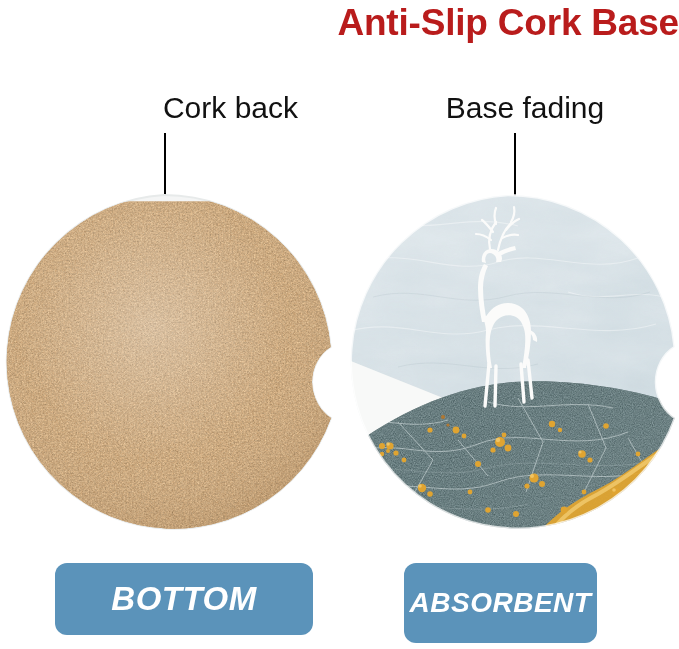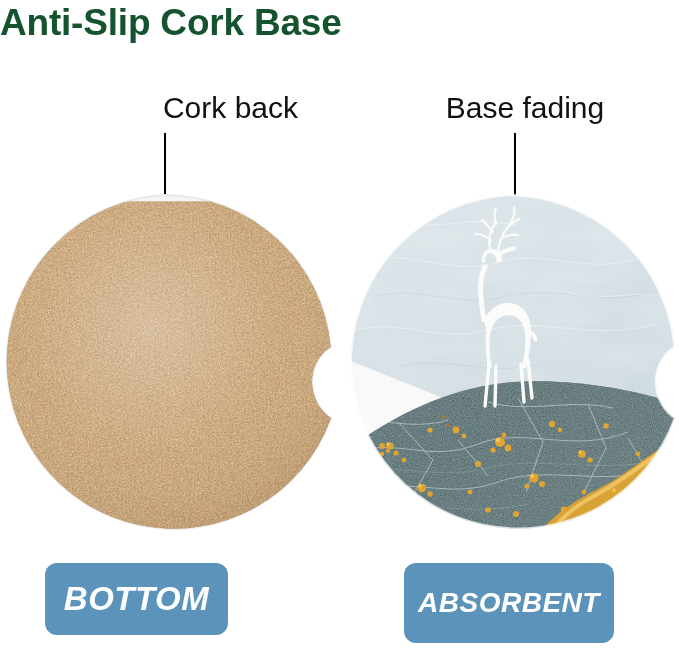--- a/index.html
+++ b/index.html
@@ -14,26 +14,26 @@
     overflow: hidden;
     font-family: "Liberation Sans", sans-serif;
   }
 
   
   #headline {
     position: absolute;
     left: 0;
     top: 2px;
     width: 679px;
-    text-align: left;
+    text-align: right;
     font-family: "Liberation Sans", sans-serif;
     font-weight: bold;
     font-size: 37px;
     letter-spacing: -0.2px;
-    color: #14532d;
+    color: #b91c1c;
     white-space: nowrap;
   }
 
   
   .callout-label {
     position: absolute;
     font-family: "Liberation Sans", sans-serif;
     font-weight: normal;
     font-size: 30px;
     color: #111111;
@@ -81,30 +81,30 @@
     font-style: italic;
     text-align: center;
     letter-spacing: 0.5px;
     display: flex;
     flex-direction: column;
     align-items: center;
     justify-content: center;
     line-height: 1.14;
   }
   #badge-bottom {
-    left: 45px;
+    left: 55px;
     top: 563px;
-    width: 183px;
+    width: 258px;
     height: 72px;
     font-size: 33px;
   }
   #badge-absorbent {
     left: 404px;
     top: 563px;
-    width: 210px;
+    width: 193px;
     height: 80px;
     font-size: 28px;
   }
 </style>
 </head>
 <body>
 
 <div id="headline">Anti-Slip Cork Base</div>
 
 <div class="callout-label" id="label-cork">Cork back</div>

